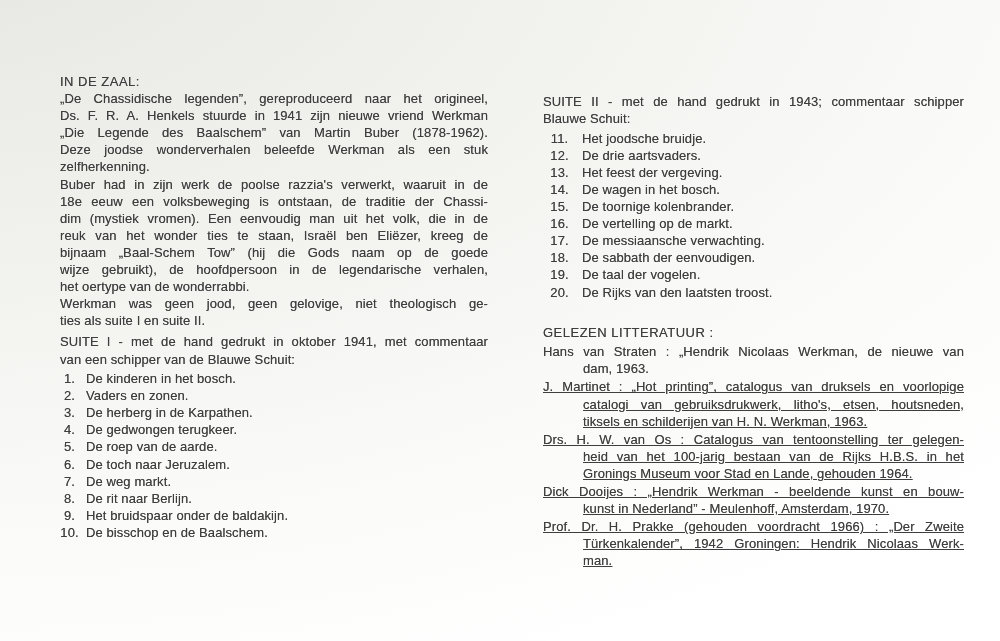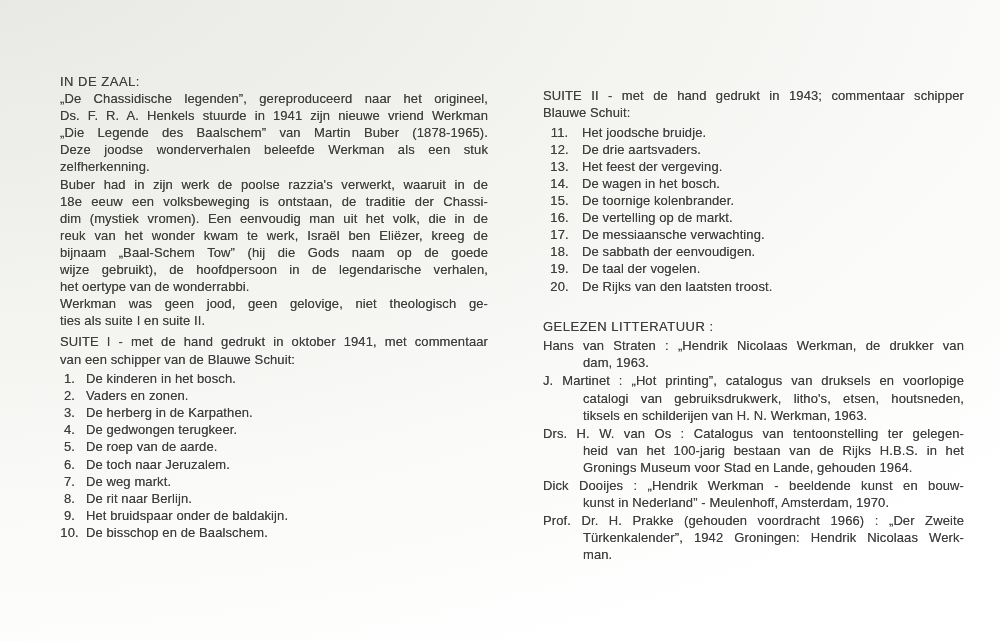--- a/index.html
+++ b/index.html
@@ -25,54 +25,54 @@
   .line {
     text-align: justify;
     text-align-last: justify;
     text-shadow: 0 0 0.3px rgba(62,62,62,0.7);
   }
   .line.last { text-align-last: left; }
   .line.cont { padding-left: 40px; }
   .heading, .li-row { text-shadow: 0 0 0.3px rgba(62,62,62,0.7); }
 
   .suite-intro { margin-top: 4px; }
-  .col-right .suite-intro { margin-top: 10px; }
+  .col-right .suite-intro { margin-top: 16px; }
 
   .num-list { margin-top: 2.5px; }
   .li-row { display: flex; line-height: 17.1px; }
   .li-num { flex: none; width: 19px; text-align: center; }
   .li-text { margin-left: 7px; }
   .col-right .li-num { width: 33px; }
   .col-right .li-text { margin-left: 6px; }
 
   .lit-heading { margin-top: 23px; }
   .bib { margin-top: 2.5px; }
-  .bib-entry + .bib-entry { margin-top: 1px; }
+  .bib-entry + .bib-entry { margin-top: 1px; text-decoration: underline; }
 </style>
 </head>
 <body>
 
 <div class="scan-page">
 
   <div class="col col-left">
     <div class="heading">IN DE ZAAL:</div>
 
     <div class="paragraph">
         <div class="line">„De Chassidische legenden”, gereproduceerd naar het origineel,</div>
         <div class="line">Ds. F. R. A. Henkels stuurde in 1941 zijn nieuwe vriend Werkman</div>
-        <div class="line">„Die Legende des Baalschem” van Martin Buber (1878-1965).</div>
+        <div class="line">„Die Legende des Baalschem” van Martin Buber (1878-1962).</div>
         <div class="line">Deze joodse wonderverhalen beleefde Werkman als een stuk</div>
         <div class="line last">zelfherkenning.</div>
       </div>
 
     <div class="paragraph">
         <div class="line">Buber had in zijn werk de poolse razzia's verwerkt, waaruit in de</div>
         <div class="line">18e eeuw een volksbeweging is ontstaan, de traditie der Chassi-</div>
         <div class="line">dim (mystiek vromen). Een eenvoudig man uit het volk, die in de</div>
-        <div class="line">reuk van het wonder kwam te werk, Israël ben Eliëzer, kreeg de</div>
+        <div class="line">reuk van het wonder ties te staan, Israël ben Eliëzer, kreeg de</div>
         <div class="line">bijnaam „Baal-Schem Tow” (hij die Gods naam op de goede</div>
         <div class="line">wijze gebruikt), de hoofdpersoon in de legendarische verhalen,</div>
         <div class="line last">het oertype van de wonderrabbi.</div>
       </div>
 
     <div class="paragraph">
         <div class="line">Werkman was geen jood, geen gelovige, niet theologisch ge-</div>
         <div class="line last">ties als suite I en suite II.</div>
       </div>
 
@@ -171,21 +171,21 @@
         <div class="li-row">
           <span class="li-num">20.</span>
           <span class="li-text">De Rijks van den laatsten troost.</span>
         </div>
       </div>
 
     <div class="heading lit-heading">GELEZEN LITTERATUUR :</div>
 
     <div class="bib">
       <div class="bib-entry">
-          <div class="line">Hans van Straten : „Hendrik Nicolaas Werkman, de drukker van</div>
+          <div class="line">Hans van Straten : „Hendrik Nicolaas Werkman, de nieuwe van</div>
           <div class="line last cont">dam, 1963.</div>
         </div>
       <div class="bib-entry">
           <div class="line">J. Martinet : „Hot printing”, catalogus van druksels en voorlopige</div>
           <div class="line cont">catalogi van gebruiksdrukwerk, litho's, etsen, houtsneden,</div>
           <div class="line last cont">tiksels en schilderijen van H. N. Werkman, 1963.</div>
         </div>
       <div class="bib-entry">
           <div class="line">Drs. H. W. van Os : Catalogus van tentoonstelling ter gelegen-</div>
           <div class="line cont">heid van het 100-jarig bestaan van de Rijks H.B.S. in het</div>

